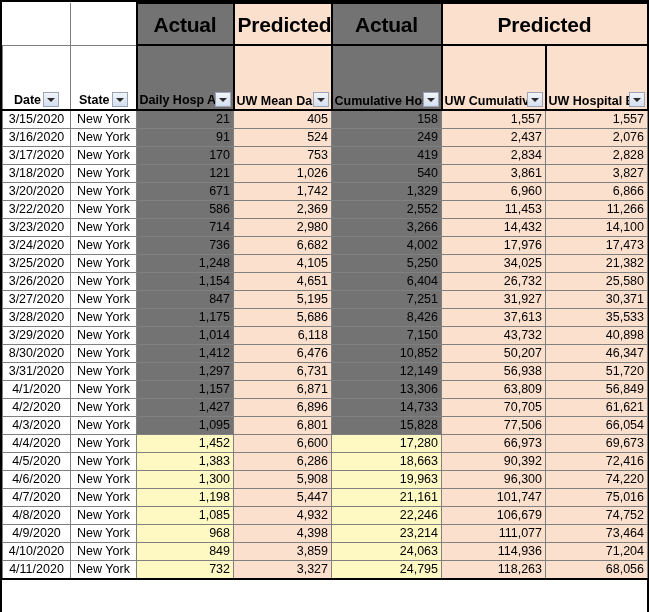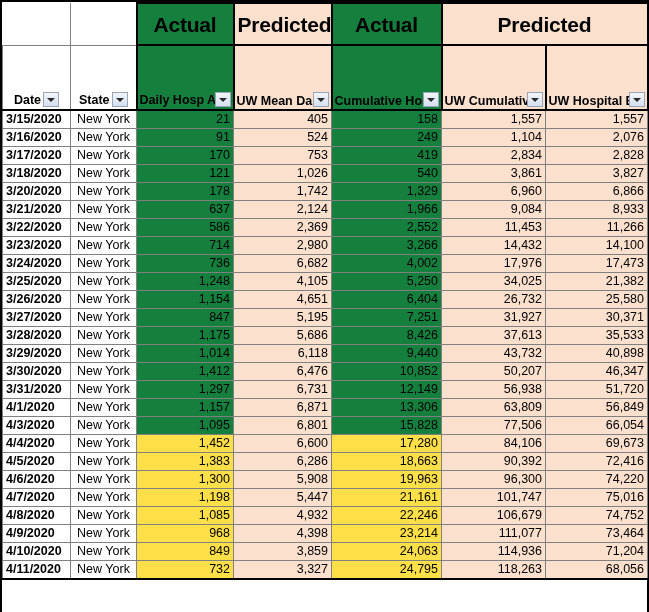--- a/index.html
+++ b/index.html
@@ -46,23 +46,23 @@
   
   col.c-date   { width: 68px; }
   col.c-state  { width: 66px; }
   col.c-dha    { width: 97px; }
   col.c-uwmda  { width: 98px; }
   col.c-cha    { width: 110px; }
   col.c-uwcha  { width: 104px; }
   col.c-uwhbp  { width: 102px; }
 
   
-  .fill-blue   { background: #15803d; }
+  .fill-blue   { background: #737373; }
   .fill-peach  { background: #fce0ce; }
-  .fill-yellow { background: #fde047; }
+  .fill-yellow { background: #fef9c3; }
   .fill-white  { background: #ffffff; }
 
   
   tr.band td {
     height: 42px;
     font-weight: bold;
     font-size: 21px;
     text-align: center;
     vertical-align: middle;
     letter-spacing: -0.2px;
@@ -131,21 +131,21 @@
     width: 0; height: 0;
     border-left: 4px solid transparent;
     border-right: 4px solid transparent;
     border-top: 4px solid #2a2a2a;
   }
 
   
   tr.data td { font-size: 12.5px; }
   td.num  { text-align: right; padding-right: 5px; }
   td.txt  { text-align: center;  padding-left: 4px; }
-  td.dt   { text-align: left; padding-right: 4px; font-weight: bold; }
+  td.dt   { text-align: center; padding-right: 4px; }
 
   td.bk-l { border-left: 2px solid #000; }
   td.bk-r { border-right: 2px solid #000; }
 
   tr.lastrow td { border-bottom: 2px solid #000; }
 </style>
 </head>
 <body>
 
 <div id="sheet">
@@ -234,21 +234,21 @@
           <td class="num fill-blue bk-l bk-r">158</td>
           <td class="num fill-peach bk-l">1,557</td>
           <td class="num fill-peach bk-r">1,557</td>
         </tr>
         <tr class="data">
           <td class="dt fill-white">3/16/2020</td>
           <td class="txt fill-white">New York</td>
           <td class="num fill-blue bk-l bk-r">91</td>
           <td class="num fill-peach bk-l bk-r">524</td>
           <td class="num fill-blue bk-l bk-r">249</td>
-          <td class="num fill-peach bk-l">1,104</td>
+          <td class="num fill-peach bk-l">2,437</td>
           <td class="num fill-peach bk-r">2,076</td>
         </tr>
         <tr class="data">
           <td class="dt fill-white">3/17/2020</td>
           <td class="txt fill-white">New York</td>
           <td class="num fill-blue bk-l bk-r">170</td>
           <td class="num fill-peach bk-l bk-r">753</td>
           <td class="num fill-blue bk-l bk-r">419</td>
           <td class="num fill-peach bk-l">2,834</td>
           <td class="num fill-peach bk-r">2,828</td>
@@ -258,34 +258,25 @@
           <td class="txt fill-white">New York</td>
           <td class="num fill-blue bk-l bk-r">121</td>
           <td class="num fill-peach bk-l bk-r">1,026</td>
           <td class="num fill-blue bk-l bk-r">540</td>
           <td class="num fill-peach bk-l">3,861</td>
           <td class="num fill-peach bk-r">3,827</td>
         </tr>
         <tr class="data">
           <td class="dt fill-white">3/20/2020</td>
           <td class="txt fill-white">New York</td>
-          <td class="num fill-blue bk-l bk-r">178</td>
+          <td class="num fill-blue bk-l bk-r">671</td>
           <td class="num fill-peach bk-l bk-r">1,742</td>
           <td class="num fill-blue bk-l bk-r">1,329</td>
           <td class="num fill-peach bk-l">6,960</td>
           <td class="num fill-peach bk-r">6,866</td>
-        </tr>
-        <tr class="data">
-          <td class="dt fill-white">3/21/2020</td>
-          <td class="txt fill-white">New York</td>
-          <td class="num fill-blue bk-l bk-r">637</td>
-          <td class="num fill-peach bk-l bk-r">2,124</td>
-          <td class="num fill-blue bk-l bk-r">1,966</td>
-          <td class="num fill-peach bk-l">9,084</td>
-          <td class="num fill-peach bk-r">8,933</td>
         </tr>
         <tr class="data">
           <td class="dt fill-white">3/22/2020</td>
           <td class="txt fill-white">New York</td>
           <td class="num fill-blue bk-l bk-r">586</td>
           <td class="num fill-peach bk-l bk-r">2,369</td>
           <td class="num fill-blue bk-l bk-r">2,552</td>
           <td class="num fill-peach bk-l">11,453</td>
           <td class="num fill-peach bk-r">11,266</td>
         </tr>
@@ -341,26 +332,26 @@
           <td class="num fill-peach bk-l bk-r">5,686</td>
           <td class="num fill-blue bk-l bk-r">8,426</td>
           <td class="num fill-peach bk-l">37,613</td>
           <td class="num fill-peach bk-r">35,533</td>
         </tr>
         <tr class="data">
           <td class="dt fill-white">3/29/2020</td>
           <td class="txt fill-white">New York</td>
           <td class="num fill-blue bk-l bk-r">1,014</td>
           <td class="num fill-peach bk-l bk-r">6,118</td>
-          <td class="num fill-blue bk-l bk-r">9,440</td>
+          <td class="num fill-blue bk-l bk-r">7,150</td>
           <td class="num fill-peach bk-l">43,732</td>
           <td class="num fill-peach bk-r">40,898</td>
         </tr>
         <tr class="data">
-          <td class="dt fill-white">3/30/2020</td>
+          <td class="dt fill-white">8/30/2020</td>
           <td class="txt fill-white">New York</td>
           <td class="num fill-blue bk-l bk-r">1,412</td>
           <td class="num fill-peach bk-l bk-r">6,476</td>
           <td class="num fill-blue bk-l bk-r">10,852</td>
           <td class="num fill-peach bk-l">50,207</td>
           <td class="num fill-peach bk-r">46,347</td>
         </tr>
         <tr class="data">
           <td class="dt fill-white">3/31/2020</td>
           <td class="txt fill-white">New York</td>
@@ -373,35 +364,44 @@
         <tr class="data">
           <td class="dt fill-white">4/1/2020</td>
           <td class="txt fill-white">New York</td>
           <td class="num fill-blue bk-l bk-r">1,157</td>
           <td class="num fill-peach bk-l bk-r">6,871</td>
           <td class="num fill-blue bk-l bk-r">13,306</td>
           <td class="num fill-peach bk-l">63,809</td>
           <td class="num fill-peach bk-r">56,849</td>
         </tr>
         <tr class="data">
+          <td class="dt fill-white">4/2/2020</td>
+          <td class="txt fill-white">New York</td>
+          <td class="num fill-blue bk-l bk-r">1,427</td>
+          <td class="num fill-peach bk-l bk-r">6,896</td>
+          <td class="num fill-blue bk-l bk-r">14,733</td>
+          <td class="num fill-peach bk-l">70,705</td>
+          <td class="num fill-peach bk-r">61,621</td>
+        </tr>
+        <tr class="data">
           <td class="dt fill-white">4/3/2020</td>
           <td class="txt fill-white">New York</td>
           <td class="num fill-blue bk-l bk-r">1,095</td>
           <td class="num fill-peach bk-l bk-r">6,801</td>
           <td class="num fill-blue bk-l bk-r">15,828</td>
           <td class="num fill-peach bk-l">77,506</td>
           <td class="num fill-peach bk-r">66,054</td>
         </tr>
         <tr class="data">
           <td class="dt fill-white">4/4/2020</td>
           <td class="txt fill-white">New York</td>
           <td class="num fill-yellow bk-l bk-r">1,452</td>
           <td class="num fill-peach bk-l bk-r">6,600</td>
           <td class="num fill-yellow bk-l bk-r">17,280</td>
-          <td class="num fill-peach bk-l">84,106</td>
+          <td class="num fill-peach bk-l">66,973</td>
           <td class="num fill-peach bk-r">69,673</td>
         </tr>
         <tr class="data">
           <td class="dt fill-white">4/5/2020</td>
           <td class="txt fill-white">New York</td>
           <td class="num fill-yellow bk-l bk-r">1,383</td>
           <td class="num fill-peach bk-l bk-r">6,286</td>
           <td class="num fill-yellow bk-l bk-r">18,663</td>
           <td class="num fill-peach bk-l">90,392</td>
           <td class="num fill-peach bk-r">72,416</td>

